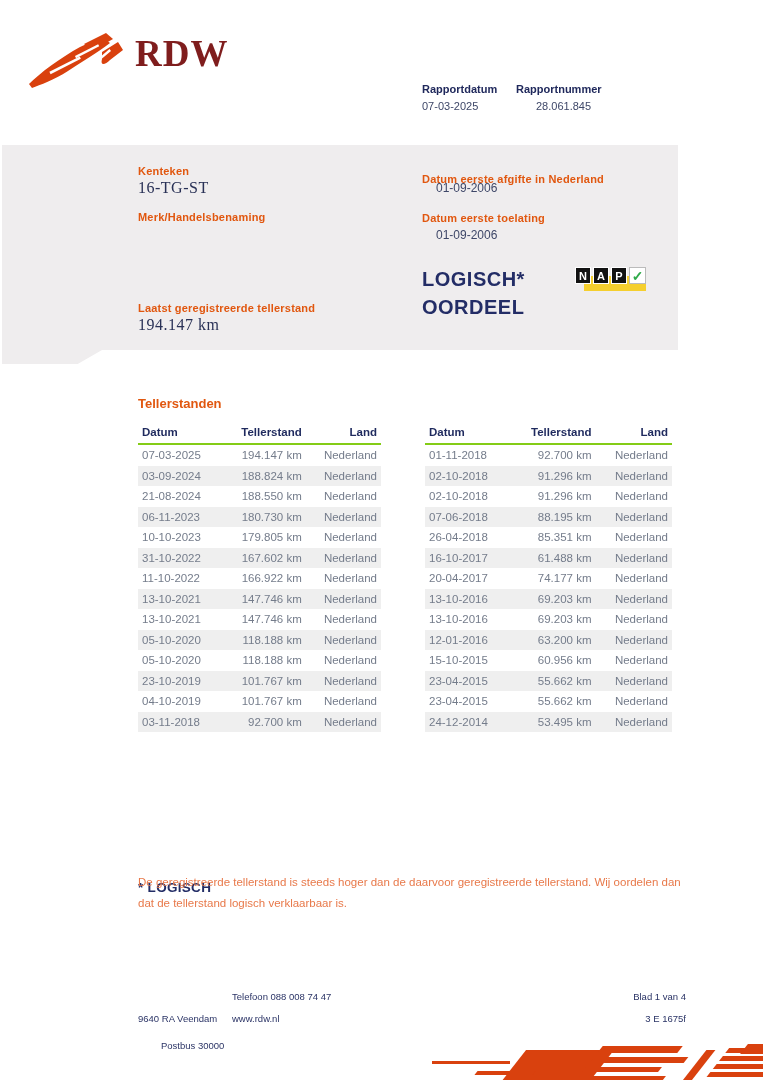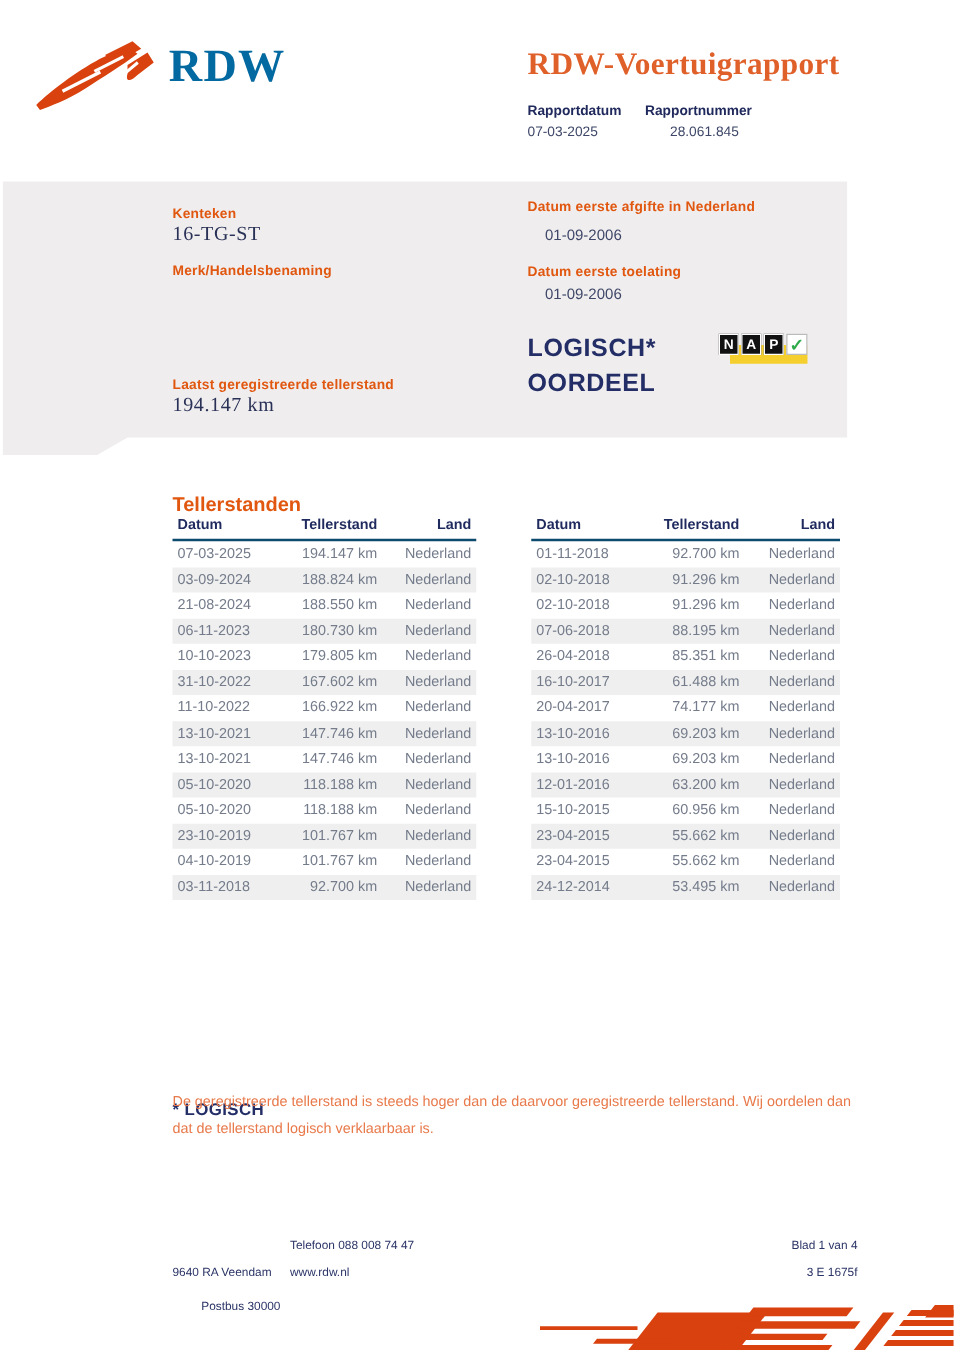--- a/index.html
+++ b/index.html
@@ -7,21 +7,21 @@
   #page {
     position:relative; width:763px; height:1080px; margin:0 auto;
     background:#ffffff; overflow:hidden;
     font-family:"Liberation Sans", sans-serif; color:#2b3466;
   }
   .abs { position:absolute; }
 
   
   .rdw-wordmark {
     font-family:"Liberation Serif", serif; font-weight:600;
-    font-size:37px; color:#0369a1; letter-spacing:1px;
+    font-size:37px; color:#7f1d1d; letter-spacing:1px;
   }
   .report-title {
     font-family:"Liberation Serif", serif; font-weight:600;
     font-size:25px; color:#e0602a; letter-spacing:0.3px;
   }
   .meta-label { font-size:11px; font-weight:700; color:#20295c; }
   .meta-value { font-size:11px; color:#3e4768; }
 
   
   .vehicle-panel {
@@ -47,25 +47,25 @@
     color:#fff; font-weight:700; font-size:11px; text-align:center; line-height:17px;
     border:1px solid #fff;
   }
   .nap-check {
     position:absolute; top:2px; left:54px; width:17px; height:17px; background:#fff;
     border:1px solid #bbb; color:#2faa4a; font-weight:700; font-size:14px;
     text-align:center; line-height:16px;
   }
 
   
-  .section-title { font-size:16px; font-weight:700; color:#e1570f; }
+  .section-title { font-size:13px; font-weight:700; color:#e1570f; }
   .ttable { font-size:11.5px; color:#747c8b; }
   .thead {
     display:flex; font-weight:700; color:#1f2a5e;
-    padding:3px 4px 5px 4px; border-bottom:2px solid #0c4a6e;
+    padding:3px 4px 5px 4px; border-bottom:2px solid #84cc16;margin-top:12px;
   }
   .trow { display:flex; padding:4px 4px; line-height:12.5px; }
   .tbody .trow:nth-child(even) { background:#efefef; }
   .c0 { width:34%; text-align:left; }
   .c1 { width:34%; text-align:right; }
   .c2 { flex:1; text-align:right; }
 
   
   .footnote-head { font-size:13.5px; font-weight:700; color:#232d66; letter-spacing:0.3px; }
   .footnote-text { font-size:11.5px; color:#e8794a; line-height:21px; width:548px; }
@@ -91,38 +91,37 @@
       <path d="M58,14 L80,3 L87,9 L66,21 Z" fill="#d9410e"></path>
       <path d="M76,22 L92,12 L97,20 L84,30 C79,35 74,36 76,29 Z" fill="#d9410e"></path>
       <rect x="22" y="34" width="34" height="2.6" fill="#ffffff" transform="rotate(-27 39 35)"></rect>
       <rect x="48" y="20" width="26" height="2.4" fill="#ffffff" transform="rotate(-27 61 21)"></rect>
       <rect x="70" y="24" width="16" height="2.4" fill="#ffffff" transform="rotate(-40 78 25)"></rect>
     </svg>
   </div>
 
   <div class="abs rdw-wordmark" style="left:135px; top:32px;">RDW</div>
 
-  <div class="abs report-title" style="left:422px; top:38px;">RDW-Voertuigrapport</div>
 
   <div class="abs meta-label" style="left:422px; top:83px;">Rapportdatum</div>
   <div class="abs meta-label" style="left:516px; top:83px;">Rapportnummer</div>
   <div class="abs meta-value" style="left:422px; top:100px;">07-03-2025</div>
   <div class="abs meta-value" style="left:536px; top:100px;">28.061.845</div>
 
   <div class="abs vehicle-panel"></div>
 
   <div class="abs label-orange" style="left:138px; top:165px;">Kenteken</div>
   <div class="abs value-serif" style="left:138px; top:179px;">16-TG-ST</div>
 
   <div class="abs label-orange" style="left:138px; top:211px;">Merk/Handelsbenaming</div>
 
   <div class="abs label-orange" style="left:138px; top:302px;">Laatst geregistreerde tellerstand</div>
   <div class="abs value-serif" style="left:138px; top:316px;">194.147 km</div>
 
-  <div class="abs label-orange" style="left:422px; top:160px;">Datum eerste afgifte in Nederland</div>
+  <div class="abs label-orange" style="left:422px; top:173px;">Datum eerste afgifte in Nederland</div>
   <div class="abs value-small" style="left:422px; top:181px;">01-09-2006</div>
 
   <div class="abs label-orange" style="left:422px; top:212px;">Datum eerste toelating</div>
   <div class="abs value-small" style="left:422px; top:228px;">01-09-2006</div>
 
   <div class="abs oordeel" style="left:422px; top:268px;">LOGISCH*</div>
   <div class="abs oordeel" style="left:422px; top:296px;">OORDEEL</div>
 
   <div class="abs nap" style="left:575px; top:265px;">
     <div class="nap-shadow"></div>

